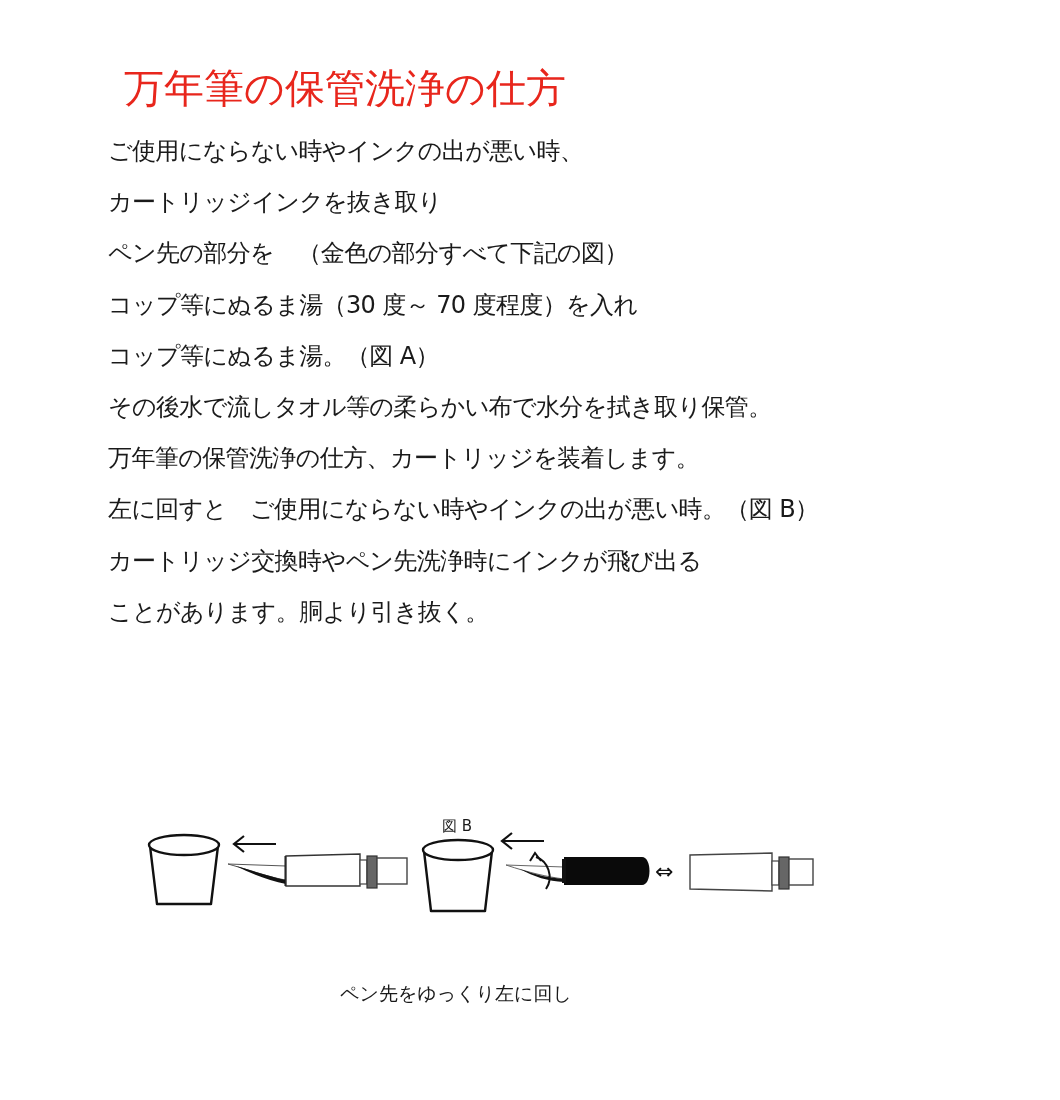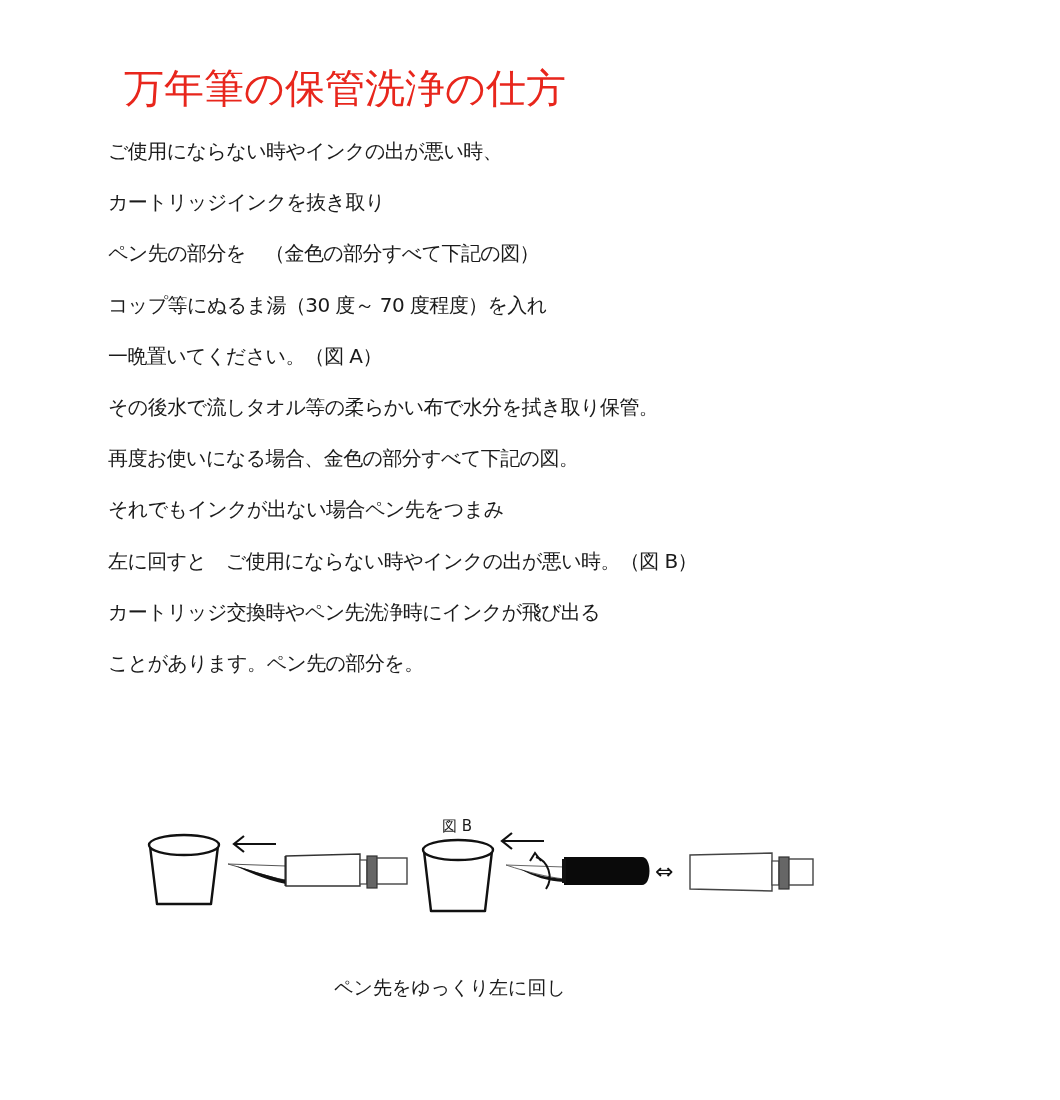--- a/index.html
+++ b/index.html
@@ -29,68 +29,67 @@
     }
     .body-lines {
       position: absolute;
       left: 108px;
       top: 126px;
       margin: 0;
       padding: 0;
       list-style: none;
     }
     .body-lines li {
-      font-size: 20px;
+      font-size: 24px;
       line-height: 51.2px;
       height: 51.2px;
       white-space: nowrap;
       letter-spacing: -0.6px;
     }
     .figure {
       position: absolute;
     }
     .fig-label {
       position: absolute;
       font-size: 15px;
       line-height: 18px;
       white-space: nowrap;
       color: #1a1a1a;
     }
     .caption {
       position: absolute;
       left: 322px;
       top: 954px;
-      margin: 12px;
+      margin: 18px;
       padding: 0;
       list-style: none;
     }
     .caption li {
       font-size: 19px;
       line-height: 42px;
       height: 42px;
       white-space: nowrap;
     }
   </style>
 </head>
 <body>
 
 <h1 class="title">万年筆の保管洗浄の仕方</h1>
 
 <ul class="body-lines">
   <li>ご使用にならない時やインクの出が悪い時、</li>
   <li>カートリッジインクを抜き取り</li>
   <li>ペン先の部分を　（金色の部分すべて下記の図）</li>
   <li>コップ等にぬるま湯（30 度～ 70 度程度）を入れ</li>
-  <li>一晩置いてください。（図 A）</li>
+  <li>コップ等にぬるま湯。（図 A）</li>
   <li>その後水で流しタオル等の柔らかい布で水分を拭き取り保管。</li>
-  <li>再度お使いになる場合、金色の部分すべて下記の図。</li>
-  <li>それでもインクが出ない場合ペン先をつまみ</li>
+  <li>万年筆の保管洗浄の仕方、カートリッジを装着します。</li>
   <li>左に回すと　ご使用にならない時やインクの出が悪い時。（図 B）</li>
   <li>カートリッジ交換時やペン先洗浄時にインクが飛び出る</li>
-  <li>ことがあります。ペン先の部分を。</li>
+  <li>ことがあります。胴より引き抜く。</li>
 </ul>
 
 <div class="figure" style="left:0;top:0;width:1060px;height:1100px;pointer-events:none;">
   <span class="fig-label" style="left:172px;top:854px;">図 A</span>
 
   <svg style="position:absolute;left:146px;top:832px;" width="76" height="74" viewBox="0 0 76 74">
     <path d="M4 14 L11 72 L65 72 L72 14" fill="#fff" stroke="#111" stroke-width="2.4" stroke-linejoin="round"></path>
     <ellipse cx="38" cy="13" rx="35" ry="10" fill="#fff" stroke="#111" stroke-width="2.4"></ellipse>
   </svg>
 

